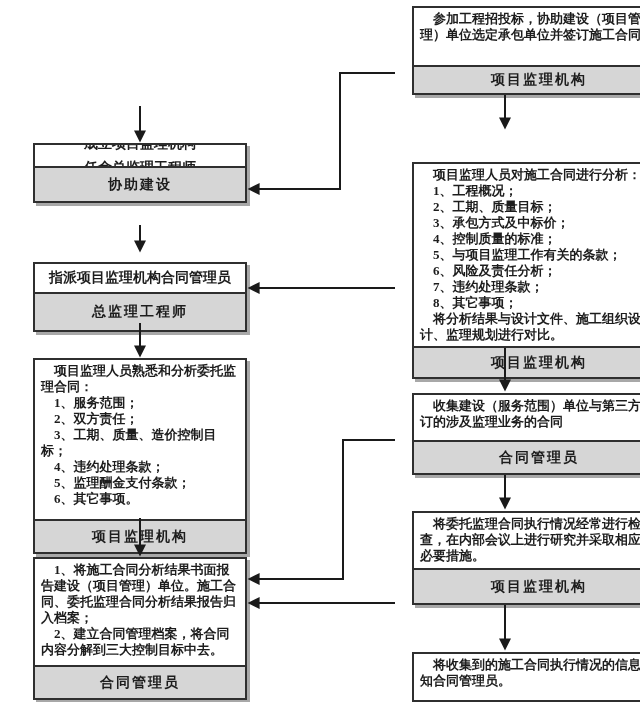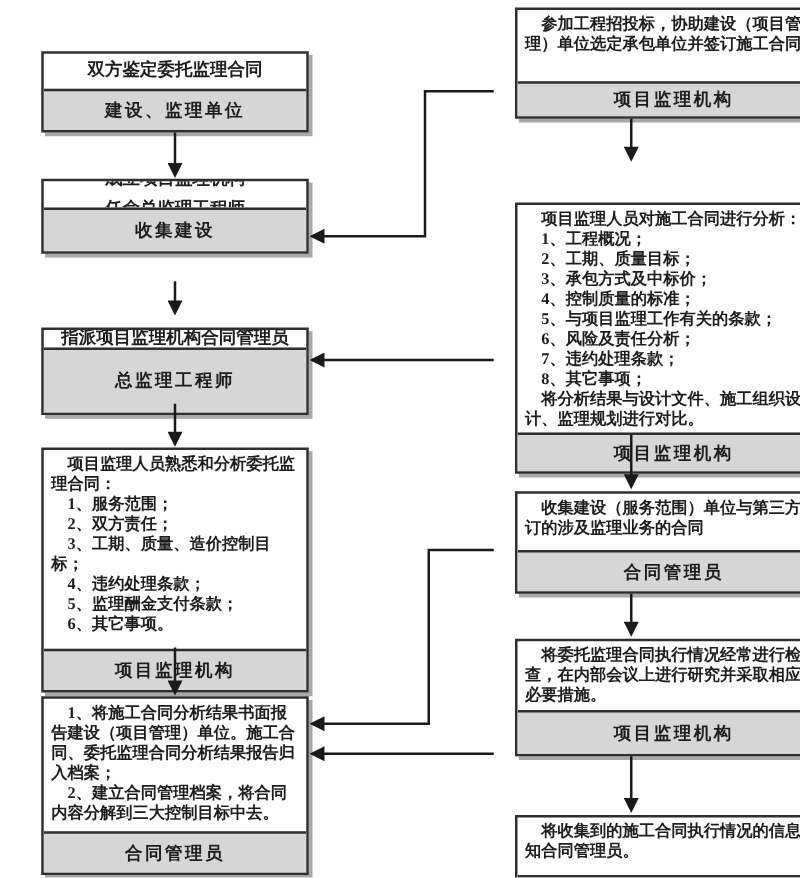--- a/index.html
+++ b/index.html
@@ -70,34 +70,30 @@
     top: 0; left: 0;
     z-index: 3;
     pointer-events: none;
   }
 </style>
 </head>
 <body>
 
 <div id="page">
 
-  <div class="node col-left" style="top:41px; height:65px;">
-    <div class="content center">双方鉴定委托监理合同</div>
-    <div class="actor" style="height:33px;">建设、监理单位</div>
-  </div>
 
   <div class="node col-left" style="top:143px; height:60px;">
     <div class="content center2">成立项目监理机构
 任命总监理工程师</div>
-    <div class="actor" style="height:35px;">收集建设</div>
+    <div class="actor" style="height:35px;">协助建设</div>
   </div>
 
   <div class="node col-left" style="top:262px; height:70px;">
     <div class="content center">指派项目监理机构合同管理员</div>
-    <div class="actor" style="height:52px;">总监理工程师</div>
+    <div class="actor" style="height:38px;">总监理工程师</div>
   </div>
 
   <div class="node col-left" style="top:358px; height:196px;">
     <div class="content">    项目监理人员熟悉和分析委托监理合同：
     1、服务范围；
     2、双方责任；
     3、工期、质量、造价控制目标；
     4、违约处理条款；
     5、监理酬金支付条款；
     6、其它事项。</div>

